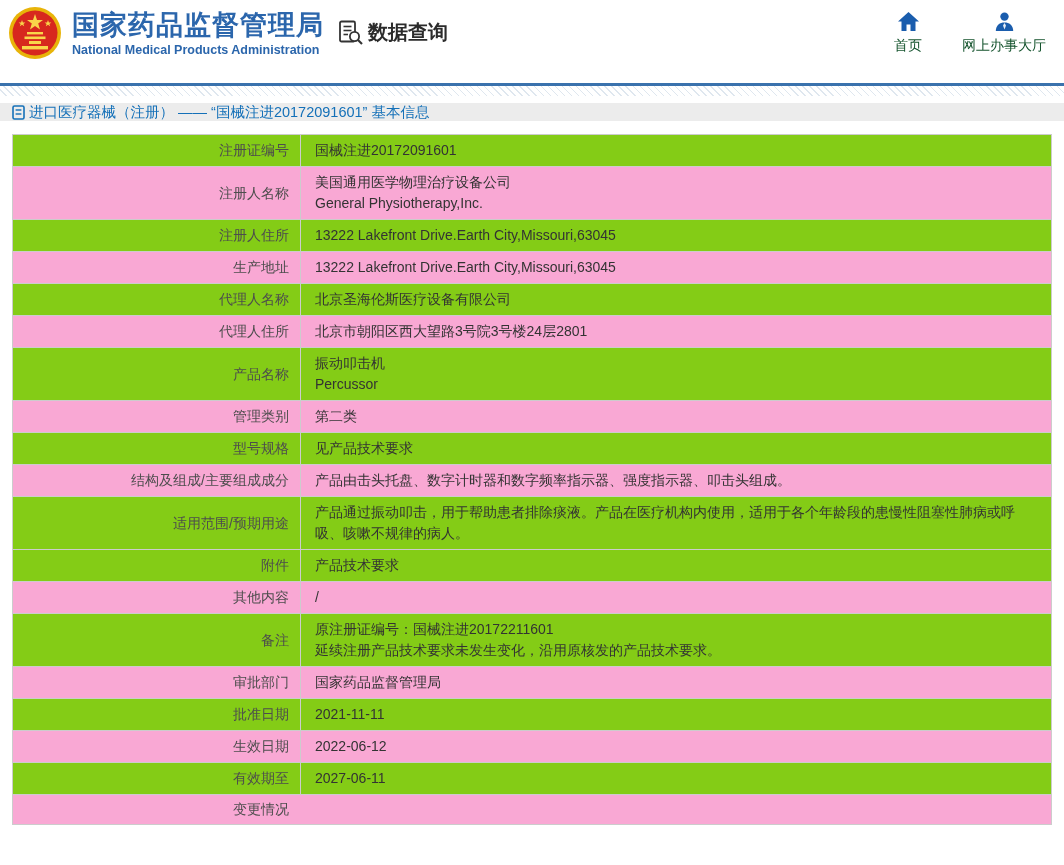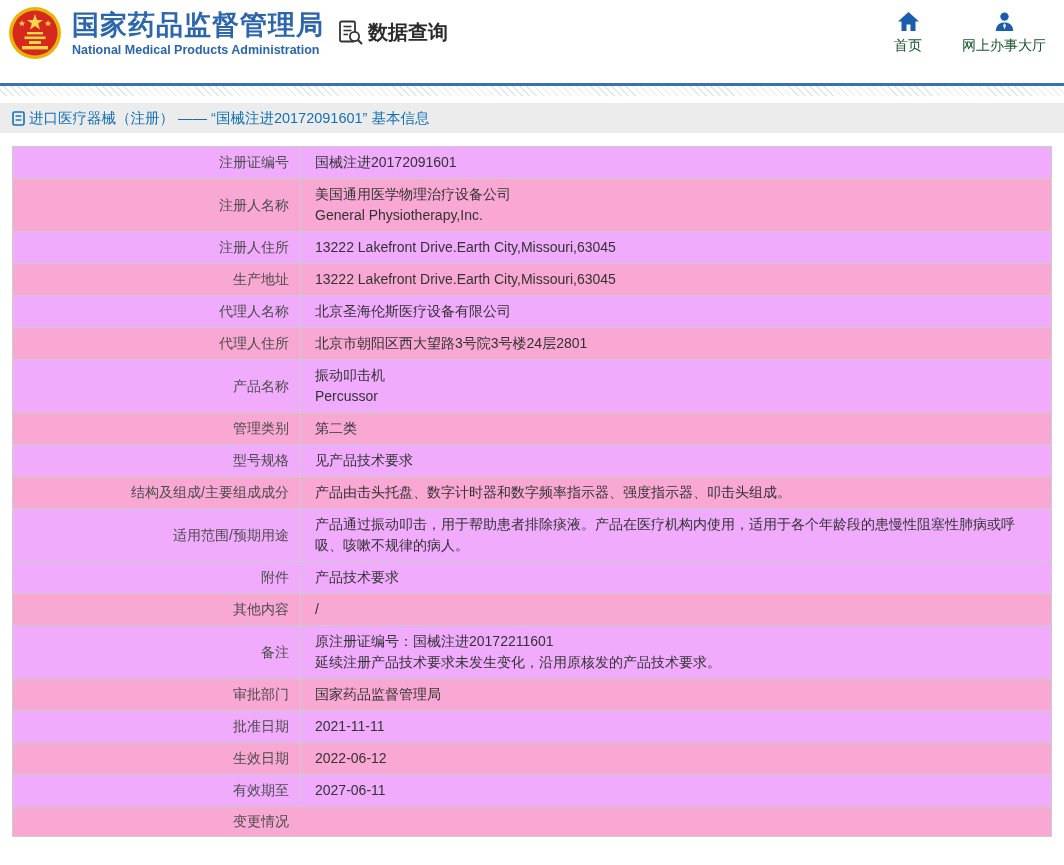--- a/index.html
+++ b/index.html
@@ -45,39 +45,39 @@
   
   .stripe {
     height: 13px;
     border-top: 3px solid #3a72ad;
     background: repeating-linear-gradient(
       45deg, #ffffff 0px, #ffffff 4px, #dfe7ef 4px, #dfe7ef 5px);
   }
   
   .breadcrumb {
     margin-top: 7px;
-    height: 30px;
+    height: 18px;
     background: #ececec;
     display: flex; align-items: center;
     padding-left: 12px;
     color: #1470b8; font-size: 14.5px;
     cursor: pointer;
   }
   .breadcrumb .crumb-icon { margin-right: 4px; display: inline-flex; }
   
   .reg-table {
     margin: 13px 12px 0 12px;
     width: 1040px;
     border: 1px solid #cccccc;
     border-bottom: none;
   }
   .row {
     display: flex;
     border-bottom: 1px solid #cccccc;
-    background: #f0abfc;
+    background: #84cc16;
     min-height: 30px;
   }
   .row.shade { background: #f9a8d4; }
   .row-label {
     width: 288px; flex: 0 0 288px;
     display: flex; align-items: center; justify-content: flex-end;
     padding: 4px 11px 4px 6px;
     color: #4d4d4d; font-size: 14px; line-height: 21px;
     border-right: 1px solid #cccccc;
     text-align: right;

